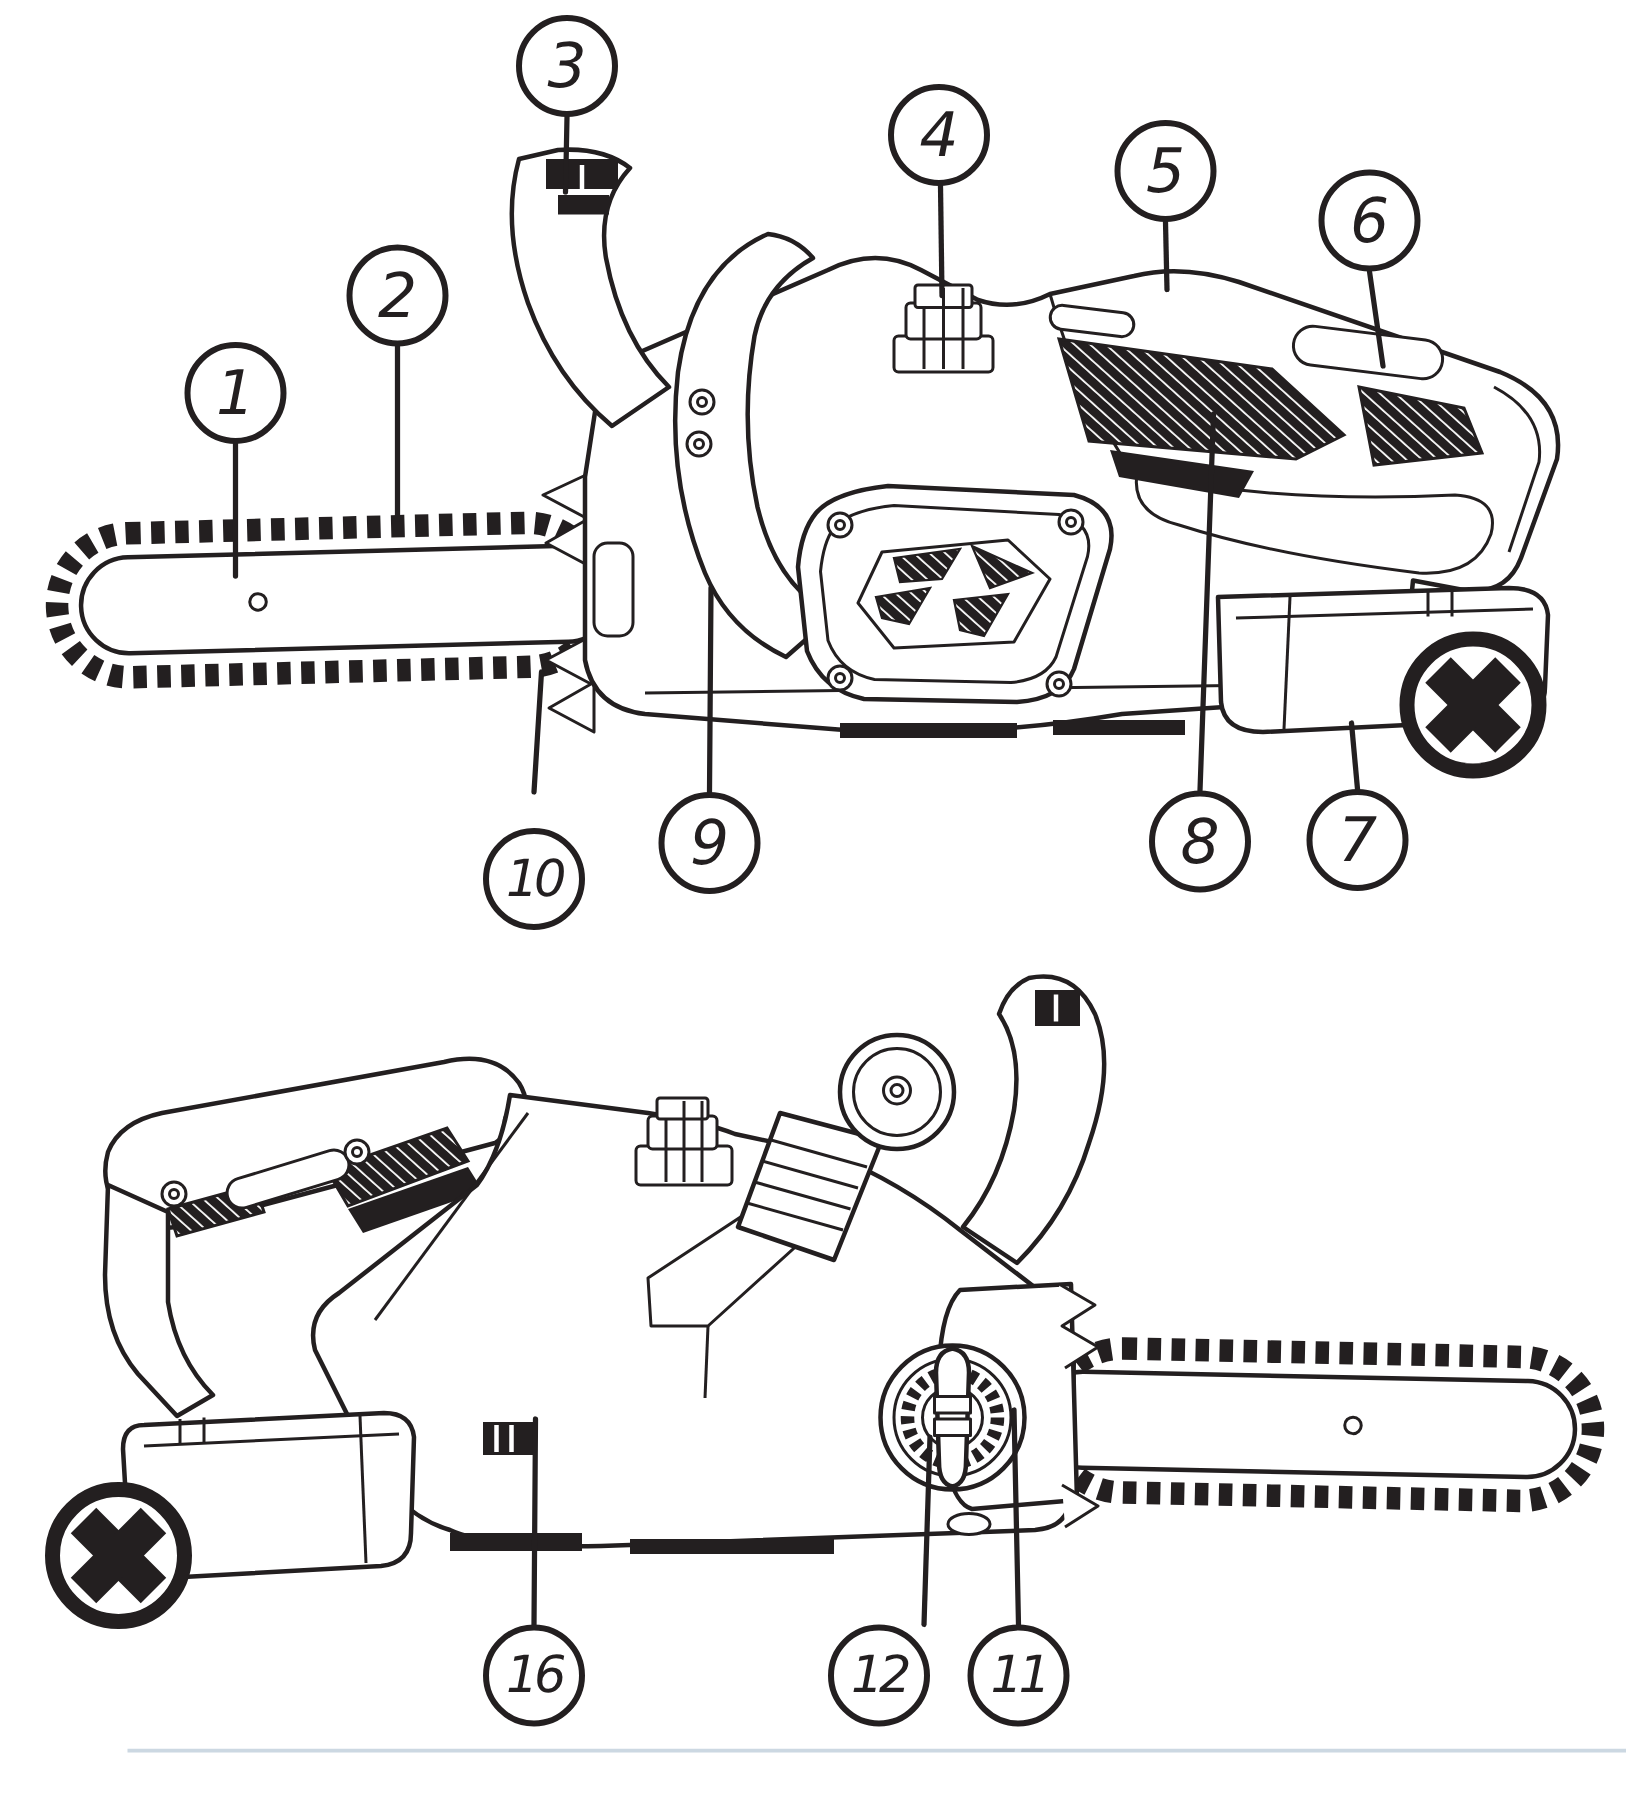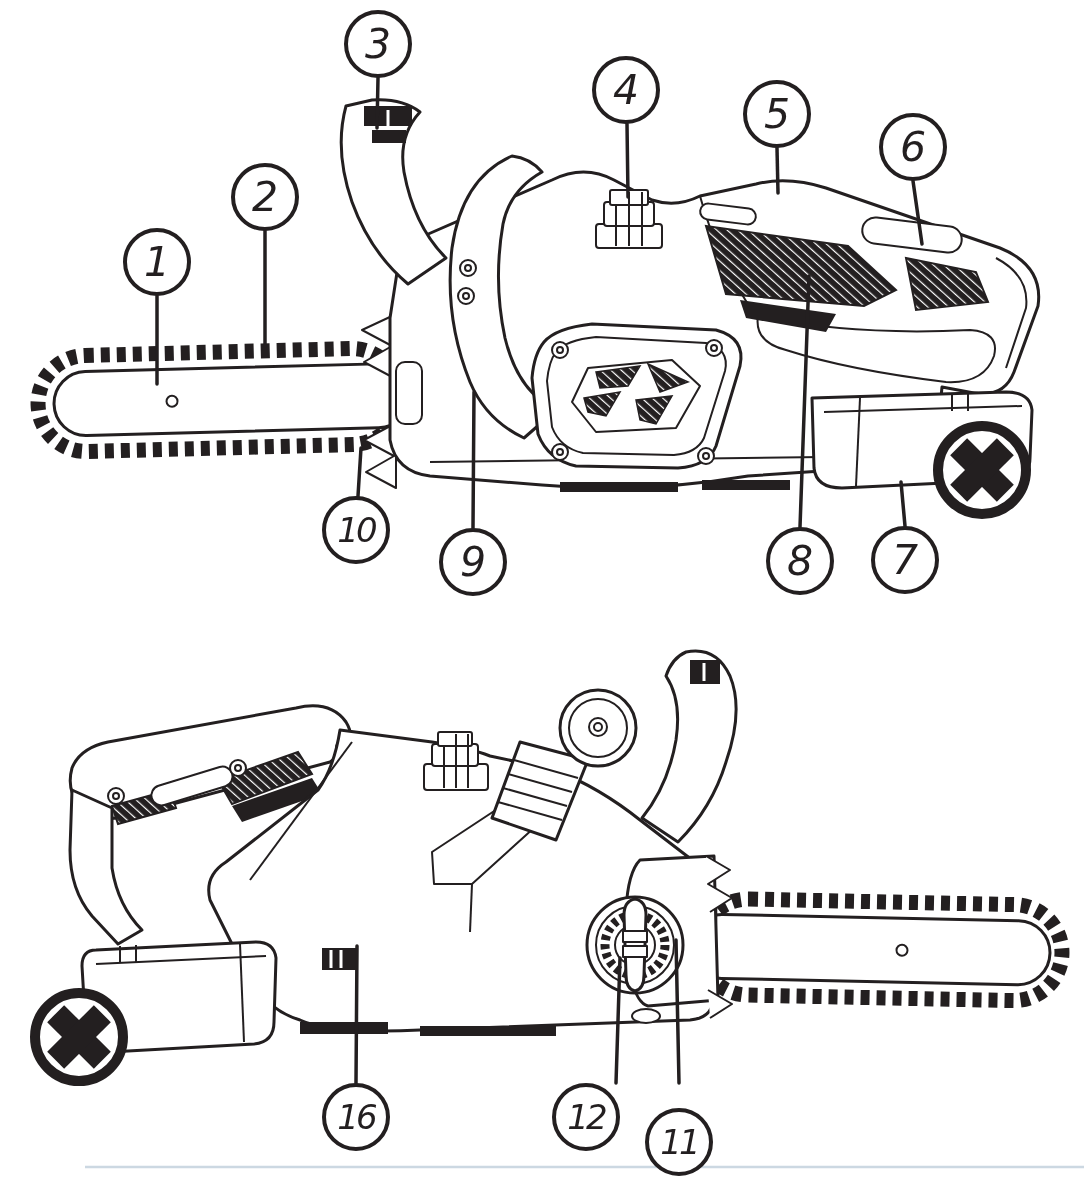--- a/index.html
+++ b/index.html
@@ -292,26 +292,26 @@
     </div>
 <div class="callout" style="left:871px;top:526px;">
       <span>7</span>
     </div>
 <div class="callout" style="left:766px;top:527px;">
       <span>8</span>
     </div>
 <div class="callout" style="left:439px;top:528px;">
       <span>9</span>
     </div>
-<div class="callout two" style="left:322px;top:496px;justify-content:center;">
+<div class="callout two" style="left:322px;top:552px;justify-content:center;">
       <span>10</span>
     </div>
 <div class="callout two" style="left:552px;top:1083px;">
       <span>12</span>
     </div>
-<div class="callout two" style="left:645px;top:1108px;">
+<div class="callout two" style="left:645px;top:1083px;">
       <span>11</span>
     </div>
 <div class="callout two" style="left:322px;top:1083px;">
       <span>16</span>
     </div>
 
 </div>
 
 </body></html>

